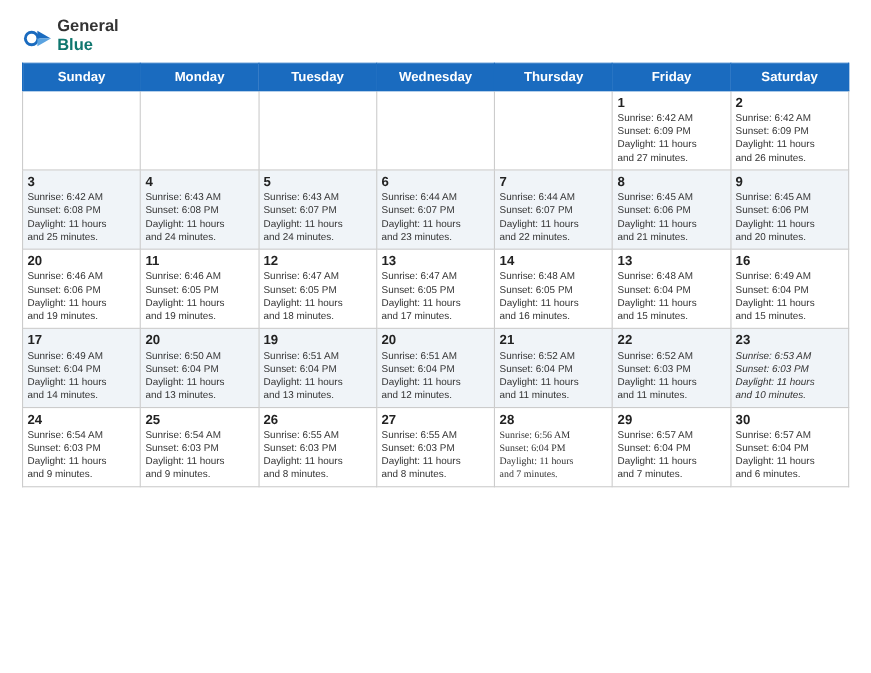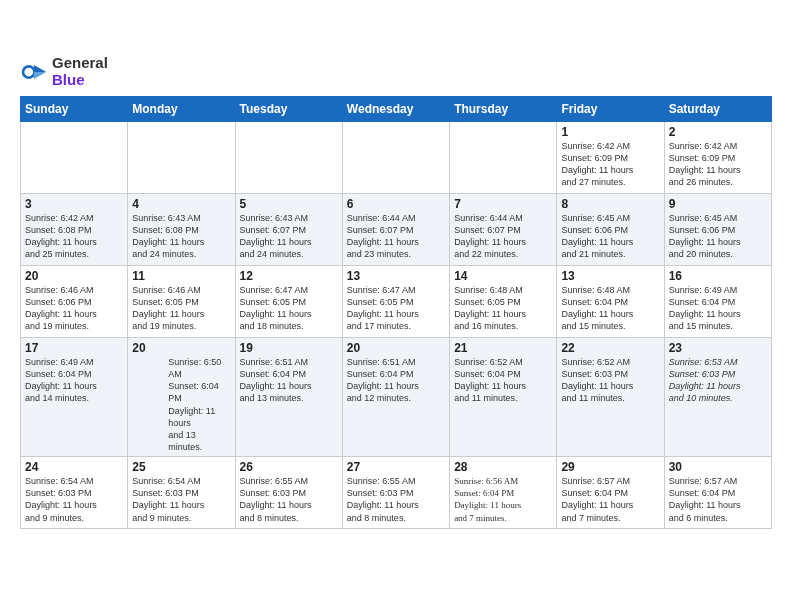--- a/index.html
+++ b/index.html
@@ -15,38 +15,37 @@
       padding: 16px 20px 10px 20px;
     }
     .header-row {
       display: flex;
       align-items: flex-start;
       justify-content: space-between;
       margin-bottom: 8px;
     }
     .logo {
       display: flex;
-      align-items: center;
+      align-items: flex-end;
       gap: 4px;
-      margin-top: 39px;
     }
     .logo-text {
       display: flex;
       flex-direction: column;
       line-height: 1.1;
     }
     .logo-general {
       font-size: 15px;
       font-weight: bold;
       color: #333;
     }
     .logo-blue {
       font-size: 15px;
       font-weight: bold;
-      color: #6d28d9;
+      color: #0f766e;
     }
     .logo-icon {
       width: 28px;
       height: 28px;
     }
     .title-block {
       text-align: right;
     }
     .month-title {
       font-size: 36px;
@@ -65,21 +64,21 @@
       table-layout: fixed;
     }
     thead tr {
       background-color: #1a6bbf;
     }
     thead th {
       color: #fff;
       font-size: 12px;
       font-weight: bold;
       padding: 5px 4px;
-      text-align: left;
+      text-align: center;
       border: 1px solid #1a6bbf;
     }
     tbody tr {
       vertical-align: top;
     }
     tbody tr:nth-child(odd) {
       background-color: #fff;
     }
     tbody tr:nth-child(even) {
       background-color: #f0f4f8;
@@ -268,21 +267,21 @@
         <tr>
           <td>
             <span class="day-number">17</span>
             <div class="day-info" style="white-space: pre-line;">Sunrise: 6:49 AM
 Sunset: 6:04 PM
 Daylight: 11 hours
 and 14 minutes.</div>
           </td>
           <td>
             <span class="day-number">20</span>
-            <div class="day-info" style="white-space: pre-line; margin-left: 36px;">Sunrise: 6:50 AM
+            <div class="day-info" style="white-space: pre-line;">Sunrise: 6:50 AM
 Sunset: 6:04 PM
 Daylight: 11 hours
 and 13 minutes.</div>
           </td>
           <td>
             <span class="day-number">19</span>
             <div class="day-info" style="white-space: pre-line;">Sunrise: 6:51 AM
 Sunset: 6:04 PM
 Daylight: 11 hours
 and 13 minutes.</div>

